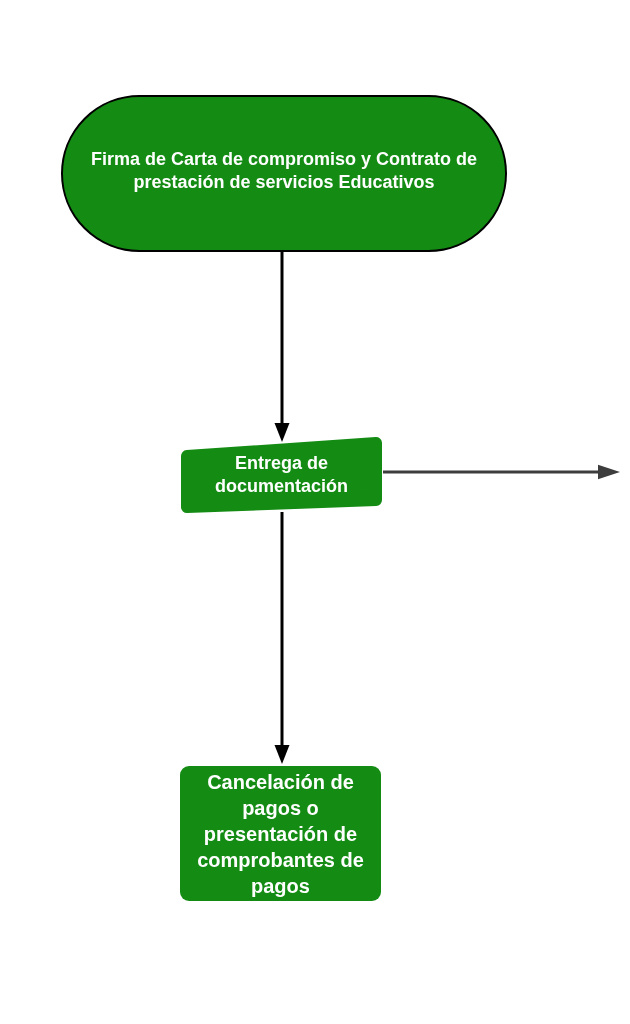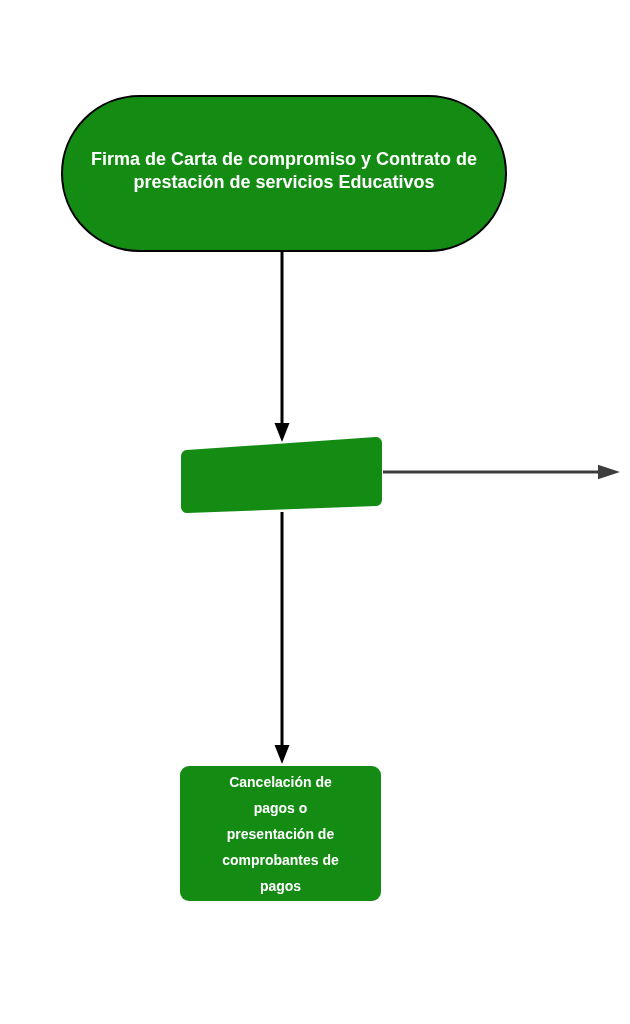--- a/index.html
+++ b/index.html
@@ -64,21 +64,21 @@
   .node-process {
     position: absolute;
     left: 180px; top: 766px;
     width: 201px; height: 135px;
     background: #148c14;
     border-radius: 9px;
     display: flex;
     align-items: center;
     justify-content: center;
   }
-  .node-process .node-label { font-size: 14px; line-height: 26px; }
+  .node-process .node-label { font-size: 20px; line-height: 26px; }
 </style>
 </head>
 <body>
 
 <div class="canvas">
 
   <div class="node-terminator" aria-label="Firma de Carta de compromiso y Contrato de prestación de servicios Educativos">
     <div class="node-label">Firma de Carta de compromiso y Contrato de
 prestación de servicios Educativos</div>
   </div>
@@ -96,20 +96,24 @@
       <line class="connector-gray" x1="383" y1="472" x2="599" y2="472"></line>
       <polygon class="arrowhead-gray" points="598,464.8 598,479.2 620,472"></polygon>
     </g>
 
     <g>
       <line class="connector-black" x1="282" y1="512" x2="282" y2="746"></line>
       <polygon class="arrowhead-black" points="274.5,745 289.5,745 282,764"></polygon>
     </g>
   </svg>
 
+  <div class="node-entrega-labelbox">
+    <div class="node-label">Entrega de
+documentación</div>
+  </div>
 
   <div class="node-process" aria-label="Cancelación de pagos o presentación de comprobantes de pagos">
     <div class="node-label">Cancelación de
 pagos o
 presentación de
 comprobantes de
 pagos</div>
   </div>
 
 </div>

